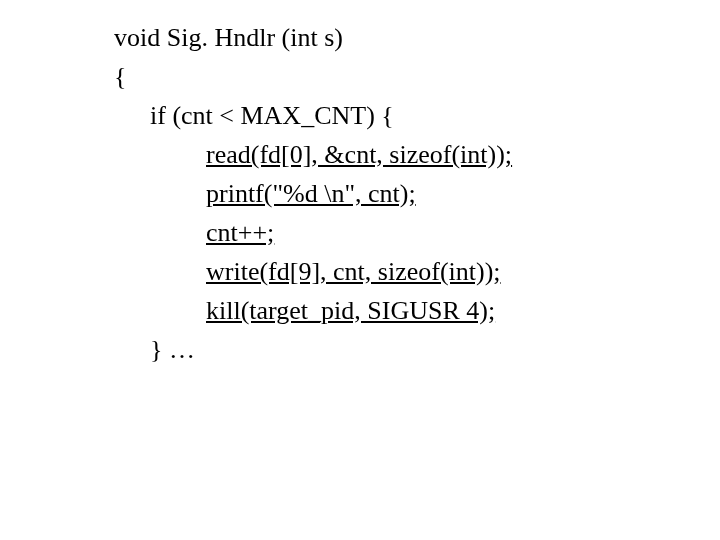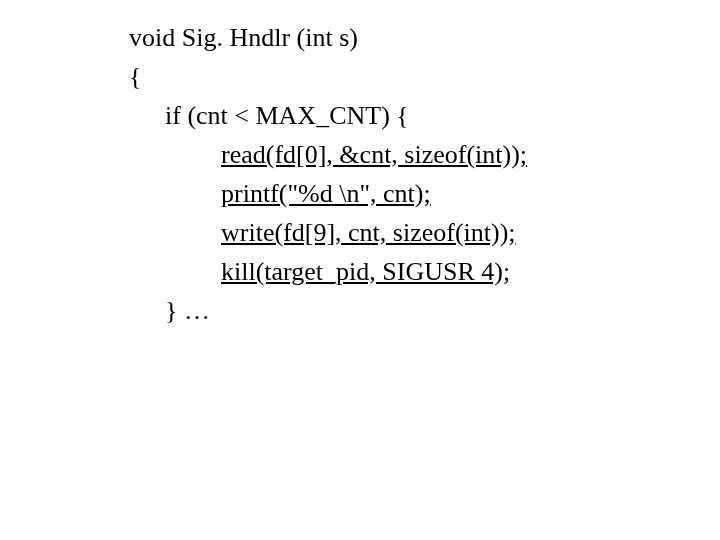--- a/index.html
+++ b/index.html
@@ -30,35 +30,35 @@
   }
   .code {
     font-size: 26px;
     line-height: 1.5;
     color: #000;
     padding-left: 86px;
     white-space: nowrap;
   }
   .code .row {
     display: block;
-    margin-left: 15px;
   }
   .i1 { padding-left: 36px; }
   .i2 { padding-left: 92px; text-decoration: underline; }
 </style>
 </head>
 <body>
 
 <div class="slide">
 
 
   <div class="code">
     <span class="row">void Sig. Hndlr (int s)</span>
     <span class="row">{</span>
     <span class="row i1">if (cnt &lt; MAX_CNT) {</span>
     <span class="row i2">read(fd[0], &amp;cnt, sizeof(int));</span>
     <span class="row i2">printf("%d \n", cnt);</span>
+    <span class="row i2">cnt++;</span>
     <span class="row i2">write(fd[9], cnt, sizeof(int));</span>
     <span class="row i2">kill(target_pid, SIGUSR 4);</span>
     <span class="row i1">} …</span>
   </div>
 
 </div>
 
 </body></html>

